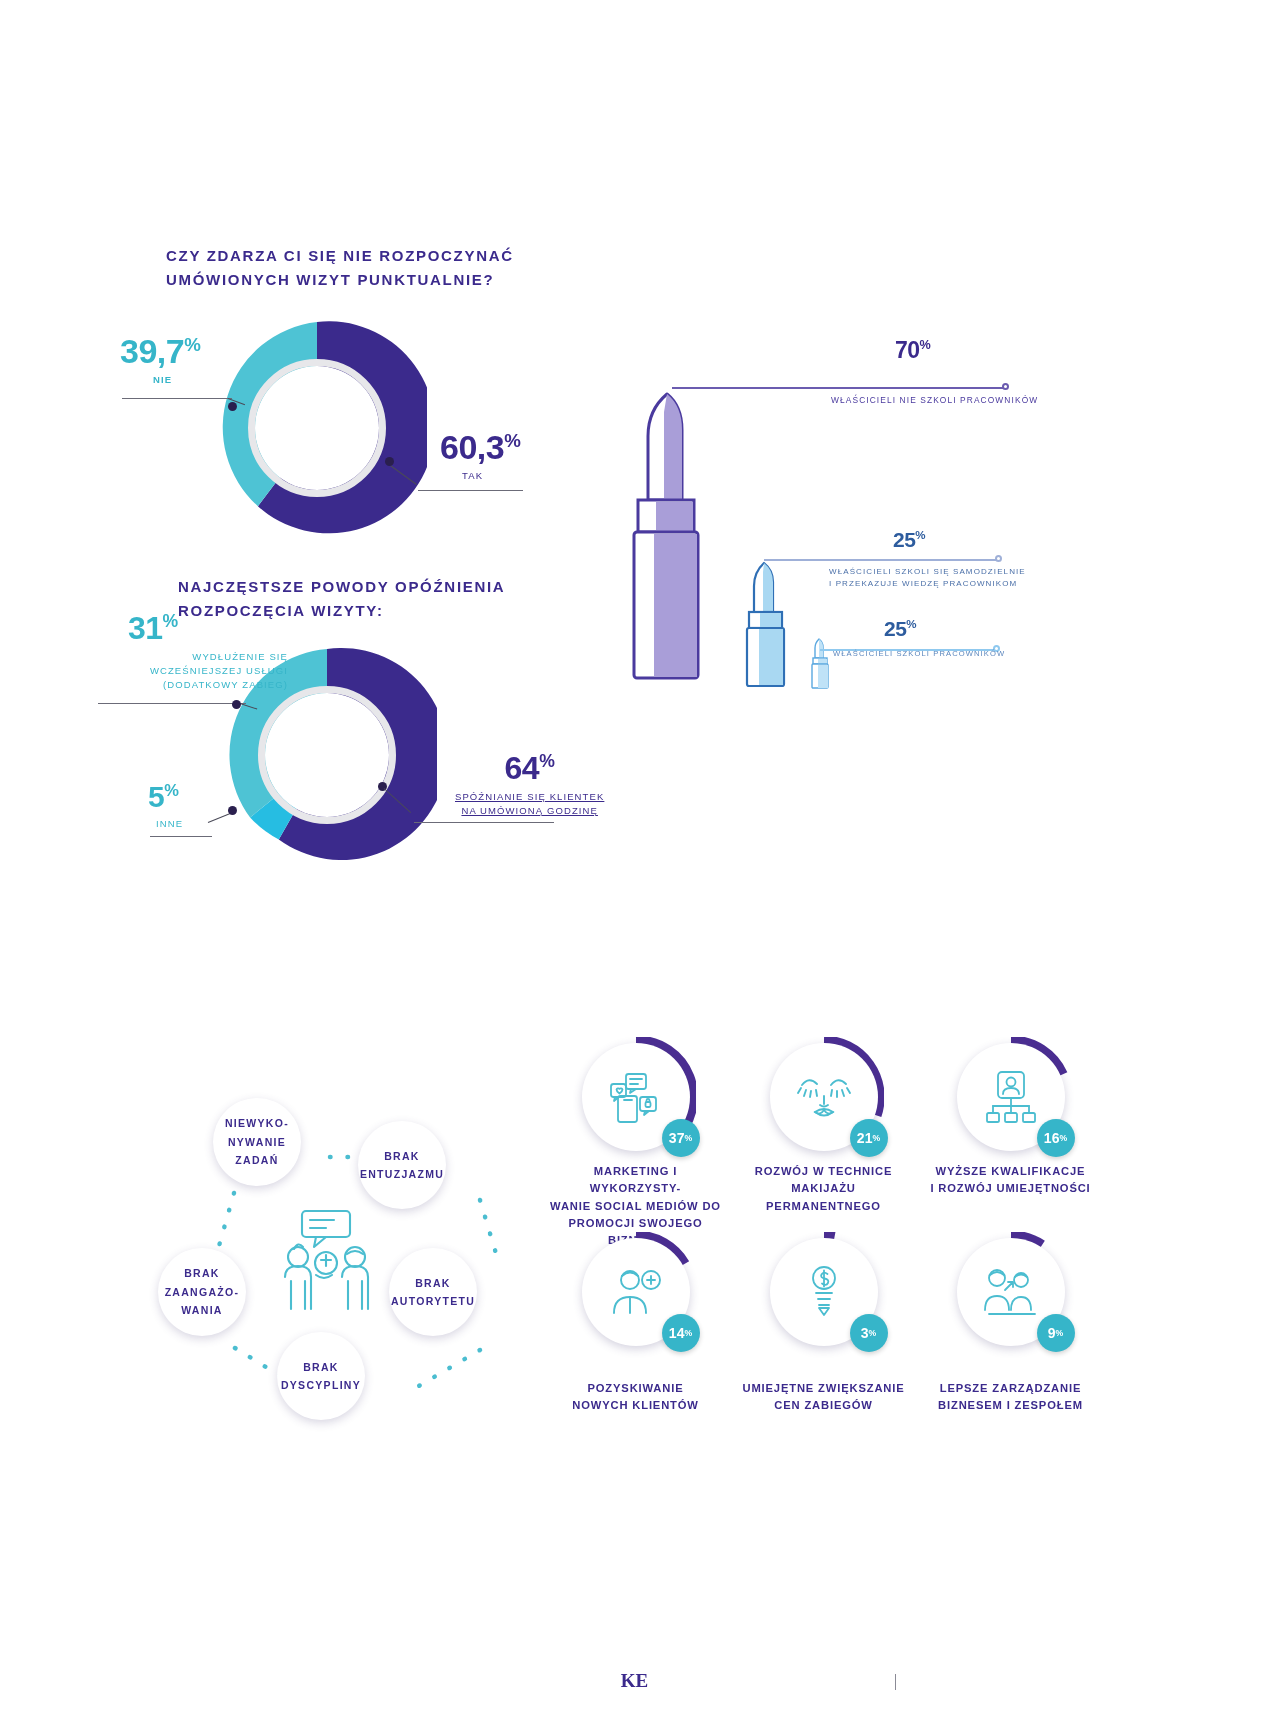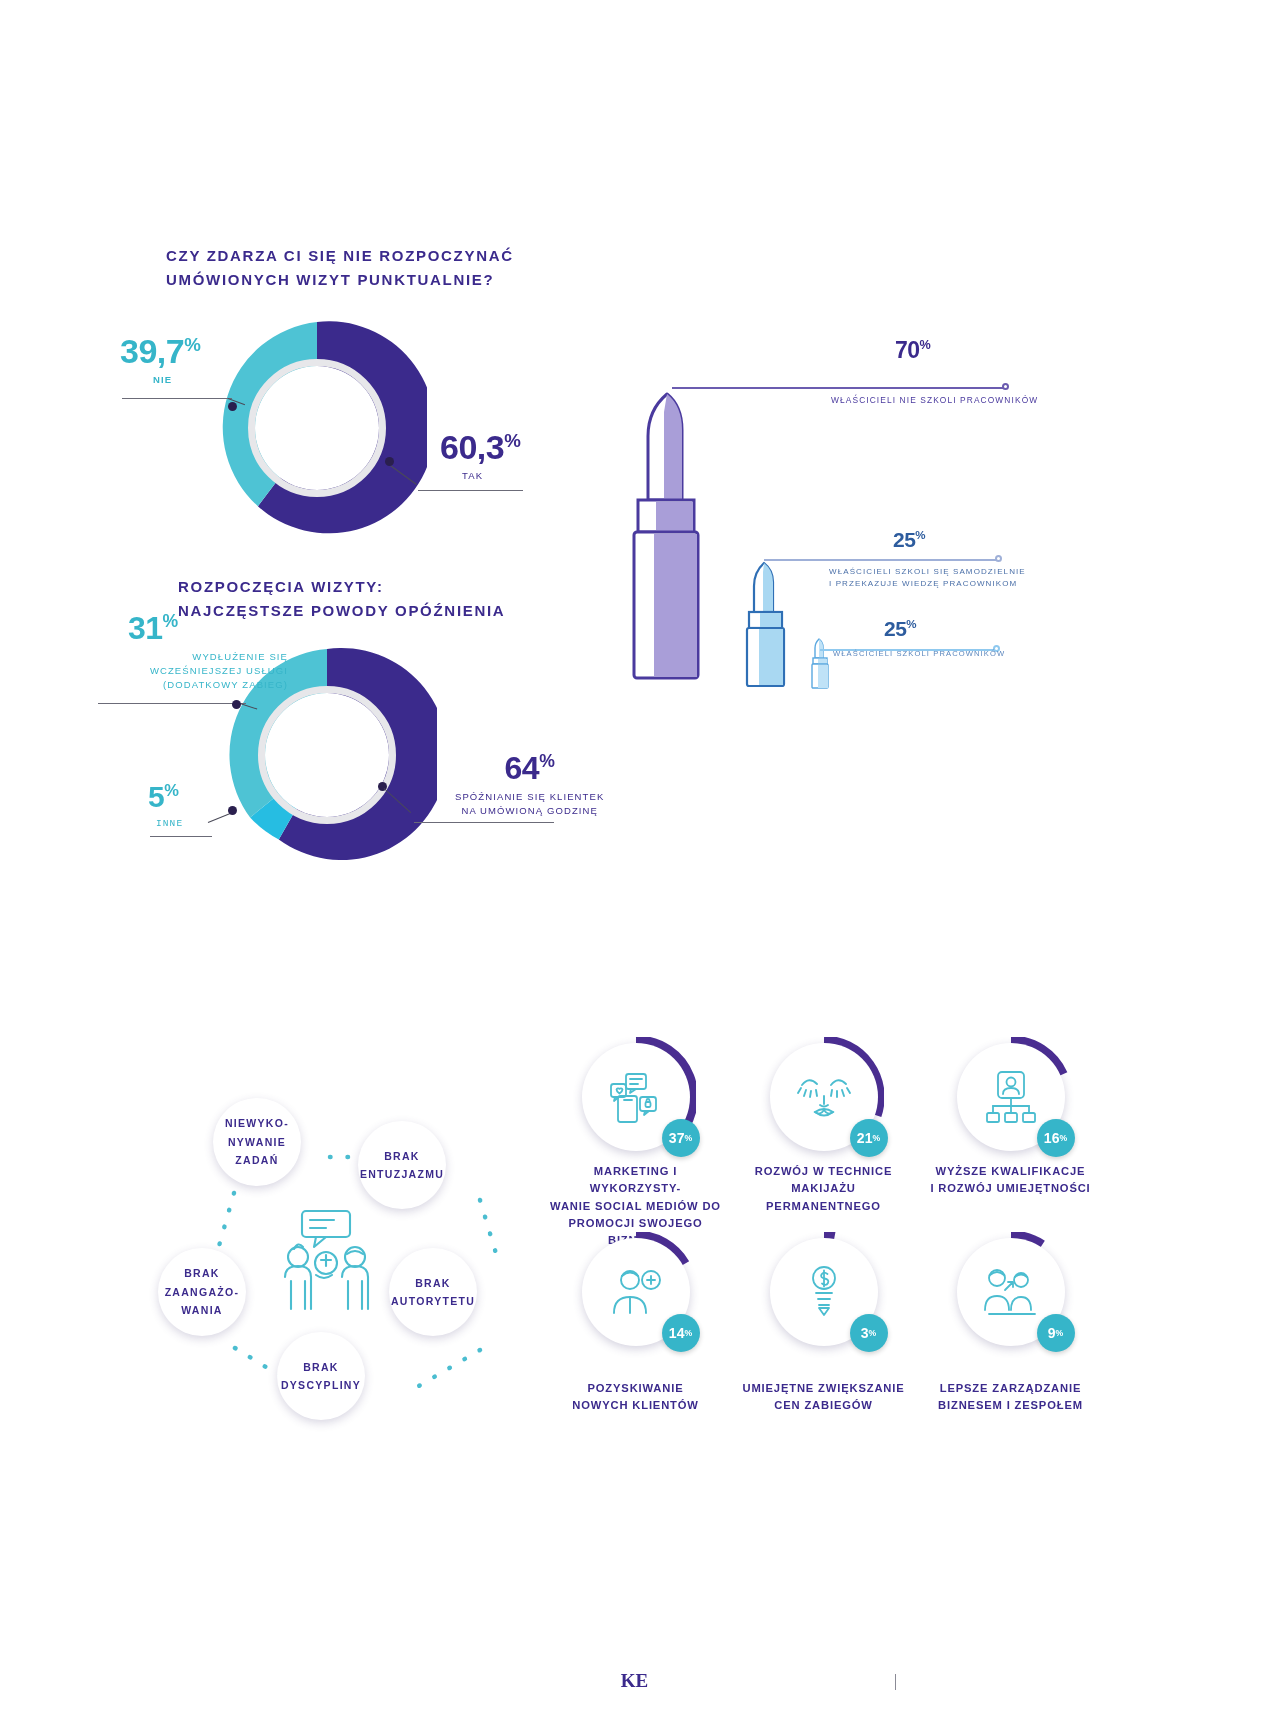--- a/index.html
+++ b/index.html
@@ -124,22 +124,22 @@
 
   <div style="position:absolute; left:440px; top:430px; text-align:left;">
     <div class="big-pct purple" style="font-size:34px;"><span>60,3</span><sup>%</sup></div>
     <div class="cap purple" style="margin-top:5px; margin-left:22px;">TAK</div>
   </div>
   <div class="rule" style="left:418px; top:490px; width:105px; height:1px;"></div>
   <div class="leader-diag" style="left:389px; top:464px; width:34px; transform:rotate(36deg);"></div>
   <div class="leader-d" style="left:385px; top:457px;"></div>
 
   <div class="q-title" style="position:absolute; left:178px; top:575px; width:420px;">
+    <div>NAJCZĘSTSZE POWODY OPÓŹNIENIA</div>
     <div>ROZPOCZĘCIA WIZYTY:</div>
-    <div>NAJCZĘSTSZE POWODY OPÓŹNIENIA</div>
   </div>
 
   <div class="donut-wrap" style="left:217px; top:645px;">
     <svg width="220" height="220" viewBox="0 0 220 220">
 
       <path d="M110,110 L110,4 A106,106 0 1 1 61.8,194.5 Z" fill="#3b2a8c"></path>
 
       <path d="M110,110 L61.8,194.5 A106,106 0 0 1 33.1,172.5 Z" fill="#26bde2"></path>
 
       <path d="M110,110 L33.1,172.5 A106,106 0 0 1 110,4 Z" fill="#4ec3d4"></path>
@@ -155,29 +155,29 @@
       <div>WCZEŚNIEJSZEJ USŁUGI</div>
       <div>(DODATKOWY ZABIEG)</div>
     </div>
   </div>
   <div class="rule" style="left:98px; top:703px; width:148px; height:1px;"></div>
   <div class="leader-diag" style="left:240px; top:703px; width:18px; transform:rotate(18deg);"></div>
   <div class="leader-d" style="left:232px; top:700px;"></div>
 
   <div style="position:absolute; left:148px; top:782px; text-align:left;">
     <div class="big-pct teal" style="font-size:30px;"><span>5</span><sup>%</sup></div>
-    <div class="cap teal" style="margin-top:5px; margin-left:8px;font-family:Liberation Mono, monospace;">INNE</div>
+    <div class="cap teal" style="margin-top:5px; margin-left:8px;">INNE</div>
   </div>
   <div class="rule" style="left:150px; top:836px; width:62px; height:1px;"></div>
   <div class="leader-diag" style="left:208px; top:822px; width:26px; transform:rotate(-22deg);"></div>
   <div class="leader-d" style="left:228px; top:806px;"></div>
 
   <div style="position:absolute; left:455px; top:752px; text-align:center;">
     <div class="big-pct purple" style="font-size:32px;"><span>64</span><sup>%</sup></div>
-    <div class="cap purple" style="margin-top:6px;">
+    <div class="cap purple" style="margin-top:6px;text-decoration:underline;">
       <div>SPÓŹNIANIE SIĘ KLIENTEK</div>
       <div>NA UMÓWIONĄ GODZINĘ</div>
     </div>
   </div>
   <div class="rule" style="left:414px; top:822px; width:140px; height:1px;"></div>
   <div class="leader-d" style="left:378px; top:782px;"></div>
   <div class="leader-diag" style="left:384px; top:788px; width:36px; transform:rotate(42deg);"></div>
 
   <svg style="position:absolute; left:620px; top:388px;" width="110" height="300" viewBox="0 0 110 300">
 

